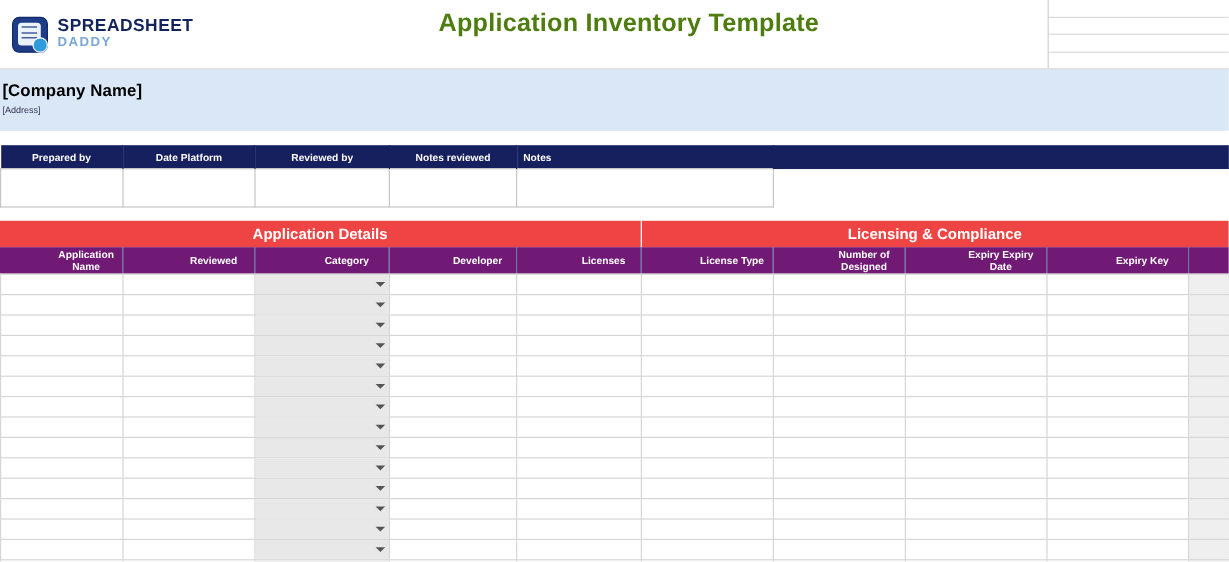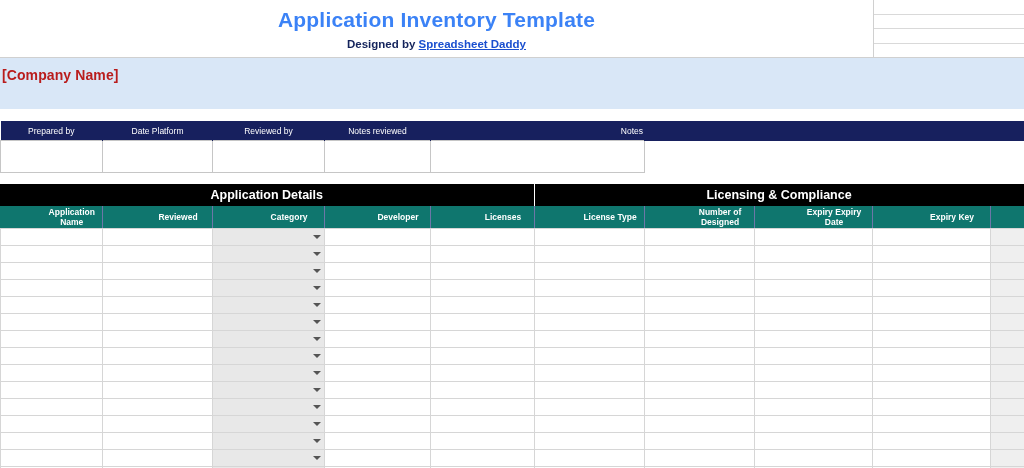--- a/index.html
+++ b/index.html
@@ -81,21 +81,21 @@
 
   .title-wrap {
     flex: 1;
     text-align: center;
     padding-top: 8px;
     box-sizing: border-box;
   }
   .doc-title {
     font-size: 21px;
     font-weight: bold;
-    color: #3b82f6;
+    color: #4d7c0f;
     letter-spacing: 0.2px;
   }
   .doc-sub {
     margin-top: 6px;
     font-size: 11.5px;
     font-weight: bold;
     color: #13235b;
   }
   .doc-sub a {
     color: #1a4fcf;
@@ -119,21 +119,21 @@
   .company {
     height: 51px;
     background: #d9e7f7;
     padding: 9px 0 0 2px;
     box-sizing: border-box;
     position: relative;
   }
   .company .cname {
     font-size: 14px;
     font-weight: bold;
-    color: #b91c1c;
+    color: #000000;
     letter-spacing: 0.1px;
   }
   .company .caddr {
     margin-top: 4px;
     font-size: 7.5px;
     color: #333355;
   }
 
   
   .prep {
@@ -141,56 +141,56 @@
   }
   table {
     border-collapse: collapse;
     table-layout: fixed;
   }
   .prep-table { width: 1024px; }
   .prep-table th {
     background: #17205e;
     color: #ffffff;
     font-size: 8.5px;
-    font-weight: normal;
+    font-weight: bold;
     height: 17px;
     border-right: 1px solid #17205e;
     text-align: center;
   }
   .prep-table th.notes-h {
-    text-align: right;
+    text-align: left;
     padding-left: 5px;
   }
   .prep-table th.blank-h { background: #17205e; }
   .prep-table td {
     height: 29px;
     border: 1px solid #c6c6c6;
     background: #ffffff;
   }
   .prep-table td.empty-cell {
     border: none;
     background: #ffffff;
   }
 
   
   .sections {
     margin-top: 11px;
   }
   .sect-table { width: 1024px; }
   .sect-table td.sect {
-    background: #000000;
+    background: #ef4444;
     color: #ffffff;
     font-size: 12.5px;
     font-weight: bold;
     text-align: center;
     height: 20px;
     border-right: 1px solid #ffffff;
   }
   .col-head {
-    background: #0f766e;
+    background: #701a75;
     color: #ffffff;
     font-size: 8.5px;
     font-weight: bold;
     text-align: center;
     height: 17px;
     border-right: 1px solid #6d76a8;
     padding-left: 43px;
   }
 
   
@@ -216,38 +216,46 @@
     border-top: 4px solid #555555;
   }
   .grid-table td.compl {
     background: #efefef;
   }
 </style>
 </head>
 <body>
 
 <div class="header">
+  <div class="brand">
+    <div class="logo-mark">
+      <div class="sheet"></div>
+      <div class="dot"></div>
+    </div>
+    <div class="brand-text">
+      <div class="t1">SPREADSHEET</div>
+      <div class="t2">DADDY</div>
+    </div>
+  </div>
 
   <div class="title-wrap">
     <div class="doc-title">Application Inventory Template</div>
-    <div class="doc-sub">
-      <span>Designed by </span><a href="#">Spreadsheet Daddy</a>
-    </div>
   </div>
 
   <div class="header-grid">
     <div class="hrow"></div>
     <div class="hrow"></div>
     <div class="hrow"></div>
     <div class="hrow"></div>
   </div>
 </div>
 
 <div class="company">
   <div class="cname">[Company Name]</div>
+  <div class="caddr">[Address]</div>
 </div>
 
 <div class="prep">
   <table class="prep-table">
     <colgroup>
       <col style="width:102px">
         <col style="width:110px">
         <col style="width:112px">
       <col style="width:106px">
         <col style="width:104px">

